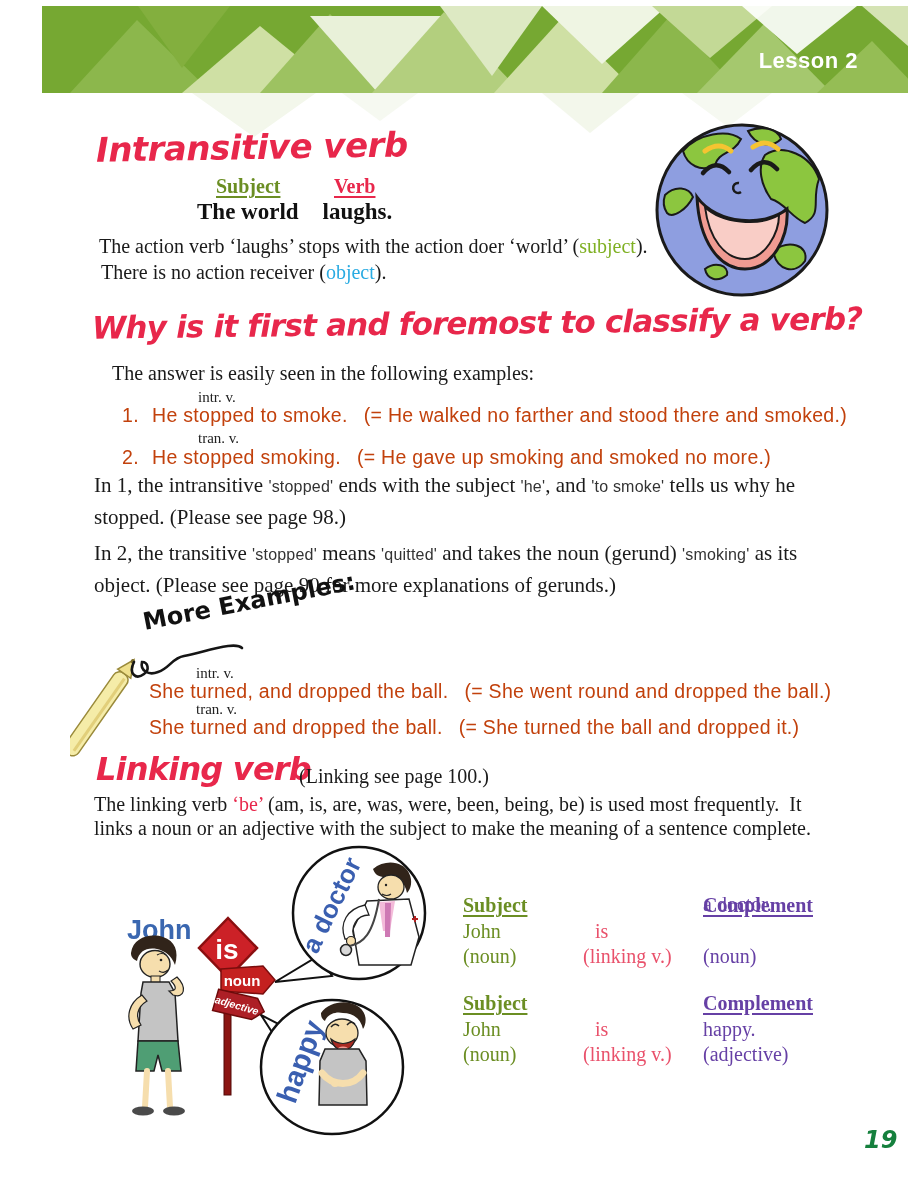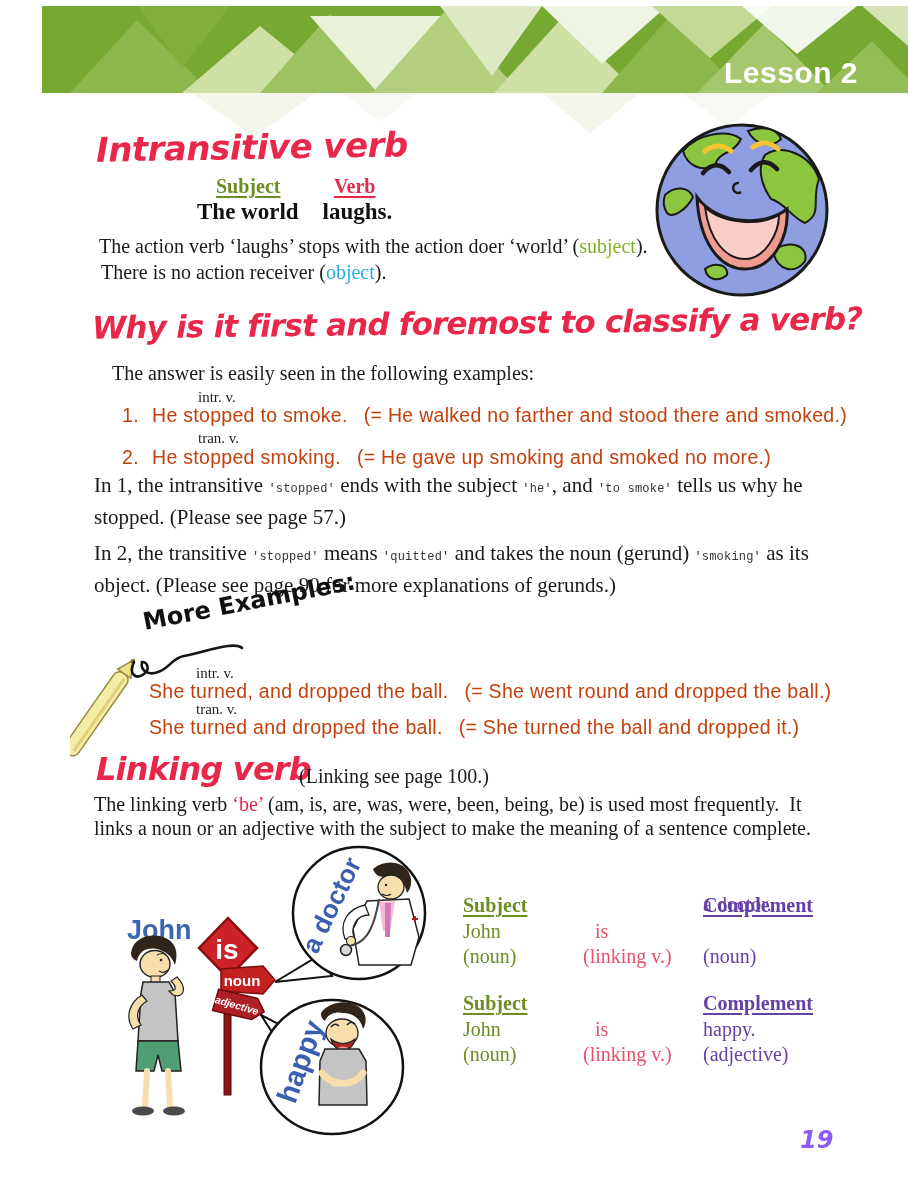--- a/index.html
+++ b/index.html
@@ -1,55 +1,55 @@
 <!DOCTYPE html>
 <html><head>
 <meta charset="utf-8">
 <style>
   html,body{margin:0;padding:0;background:#fff;}
   .page{position:relative;width:908px;height:1179px;background:#ffffff;overflow:hidden;
         font-family:"Liberation Serif",serif;color:#1a1a1a;}
   
   .banner{position:absolute;left:42px;top:6px;width:866px;height:87px;background:#76A832;}
   .banner svg{position:absolute;left:0;top:0;width:100%;height:100%;}
-  .lesson-label{position:absolute;right:50px;bottom:3px;color:#fff;
-        font-family:"Liberation Sans",sans-serif;font-weight:700;font-size:30px;letter-spacing:.5px;}
+  .lesson-label{position:absolute;right:50px;bottom:19px;color:#fff;
+        font-family:"Liberation Sans",sans-serif;font-weight:700;font-size:22px;letter-spacing:.5px;}
   .ghost{position:absolute;left:42px;top:93px;width:866px;height:55px;}
   
   .hand{position:absolute;color:#E8274B;font-family:"DejaVu Sans",sans-serif;
         font-weight:700;font-style:italic;white-space:nowrap;}
   #h-intrans{left:96px;top:127px;font-size:34px;letter-spacing:-0.5px;transform:rotate(-1deg);}
   #h-why{left:92px;top:305px;font-size:31px;letter-spacing:-0.8px;transform:rotate(-0.7deg);}
   #h-linking{left:96px;top:750px;font-size:32px;letter-spacing:-0.8px;}
   
   .abs{position:absolute;white-space:pre;}
   .serif20{font-size:20px;}
   .lbl{font-weight:700;font-size:20px;text-decoration:underline;
        text-decoration-thickness:2px;text-underline-offset:3px;}
   .green{color:#6B8E23;} .red{color:#E8274B;} .pink{color:#E9516B;}
   .purple{color:#6640A5;} .ltgreen{color:#7FB023;} .blue{color:#29ABE2;}
   .sample{font-size:23px;font-weight:700;color:#111;}
   .sample .gap{display:inline-block;width:24px;}
   .bodyline{font-size:20px;color:#1a1a1a;}
   .para21{font-size:21px;color:#1a1a1a;}
-  .q{font-family:Liberation Mono, monospace;font-size:12px;color:#333;letter-spacing:.2px;}
+  .q{font-family:Liberation Sans, sans-serif;font-size:16px;color:#333;letter-spacing:.2px;}
   .pos-label{position:absolute;font-size:15px;color:#222;white-space:pre;}
   .ex-line{position:absolute;font-family:Liberation Sans, sans-serif;font-size:19.5px;
         color:#c2410c;letter-spacing:.3px;white-space:pre;}
   .ex-num{display:inline-block;width:30px;}
   .ex-gloss{margin-left:16px;}
   .me-title{position:absolute;left:146px;top:608px;font-family:"DejaVu Sans",sans-serif;
         font-weight:700;font-size:24px;color:#111;transform:rotate(-11deg);
         transform-origin:left bottom;white-space:pre;}
   .note{font-size:20px;color:#1a1a1a;}
   
   .cell{position:absolute;font-size:20px;white-space:pre;}
   .th{font-weight:700;text-decoration:underline;text-decoration-thickness:2px;text-underline-offset:3px;}
-  .page-num{position:absolute;left:800px;top:1126px;font-family:"DejaVu Sans",sans-serif;
-        font-weight:700;font-style:italic;font-size:24px;color:#8b5cf6;}
+  .page-num{position:absolute;left:864px;top:1126px;font-family:"DejaVu Sans",sans-serif;
+        font-weight:700;font-style:italic;font-size:24px;color:#15803d;}
   svg text{font-family:"Liberation Sans",sans-serif;}
 </style>
 </head>
 <body>
 
 <div class="page">
 
   <header class="banner">
     <svg viewBox="0 0 866 87" preserveAspectRatio="none">
       <rect width="866" height="87" fill="#76A832"></rect>
@@ -114,21 +114,21 @@
   <div class="hand" id="h-why">Why is it first and foremost to classify a verb?</div>
   <div class="abs serif20" style="left:96px;top:362px;margin-left:16px;">The answer is easily seen in the following examples:</div>
 
   <div class="pos-label" style="left:198px;top:389px;">intr. v.</div>
   <div class="ex-line" style="left:122px;top:404px;"><span class="ex-num">1.</span><span>He stopped to smoke.</span><span class="ex-gloss">(= He walked no farther and stood there and smoked.)</span></div>
 
   <div class="pos-label" style="left:198px;top:430px;">tran. v.</div>
   <div class="ex-line" style="left:122px;top:446px;"><span class="ex-num">2.</span><span>He stopped smoking.</span><span class="ex-gloss">(= He gave up smoking and smoked no more.)</span></div>
 
   <div class="abs para21" style="left:94px;top:473px;"><span>In 1, the intransitive </span><span class="q">'stopped'</span><span> ends with the subject </span><span class="q">'he'</span><span>, and </span><span class="q">'to smoke'</span><span> tells us why he</span></div>
-  <div class="abs para21" style="left:94px;top:505px;">stopped. (Please see page 57.)</div>
+  <div class="abs para21" style="left:94px;top:505px;">stopped. (Please see page 98.)</div>
 
   <div class="abs para21" style="left:94px;top:541px;"><span>In 2, the transitive </span><span class="q">'stopped'</span><span> means </span><span class="q">'quitted'</span><span> and takes the noun (gerund) </span><span class="q">'smoking'</span><span> as its</span></div>
   <div class="abs para21" style="left:94px;top:573px;">object. (Please see page 90 for more explanations of gerunds.)</div>
 
   <svg class="abs" style="left:70px;top:596px;" width="235" height="175" viewBox="0 0 235 175">
     <g transform="translate(-2,158) rotate(-55)">
       <rect x="0" y="-8" width="98" height="16" rx="7" fill="#F5ECA8" stroke="#9a8a3a" stroke-width="1.5"></rect>
       <line x1="6" y1="3" x2="94" y2="3" stroke="#E2CF7A" stroke-width="3"></line>
       <polygon points="98,-8 115,0 98,8" fill="#EFE08C" stroke="#9a8a3a" stroke-width="1.5"></polygon>
       <circle cx="113" cy="0" r="2.2" fill="#7a6a2a"></circle>

